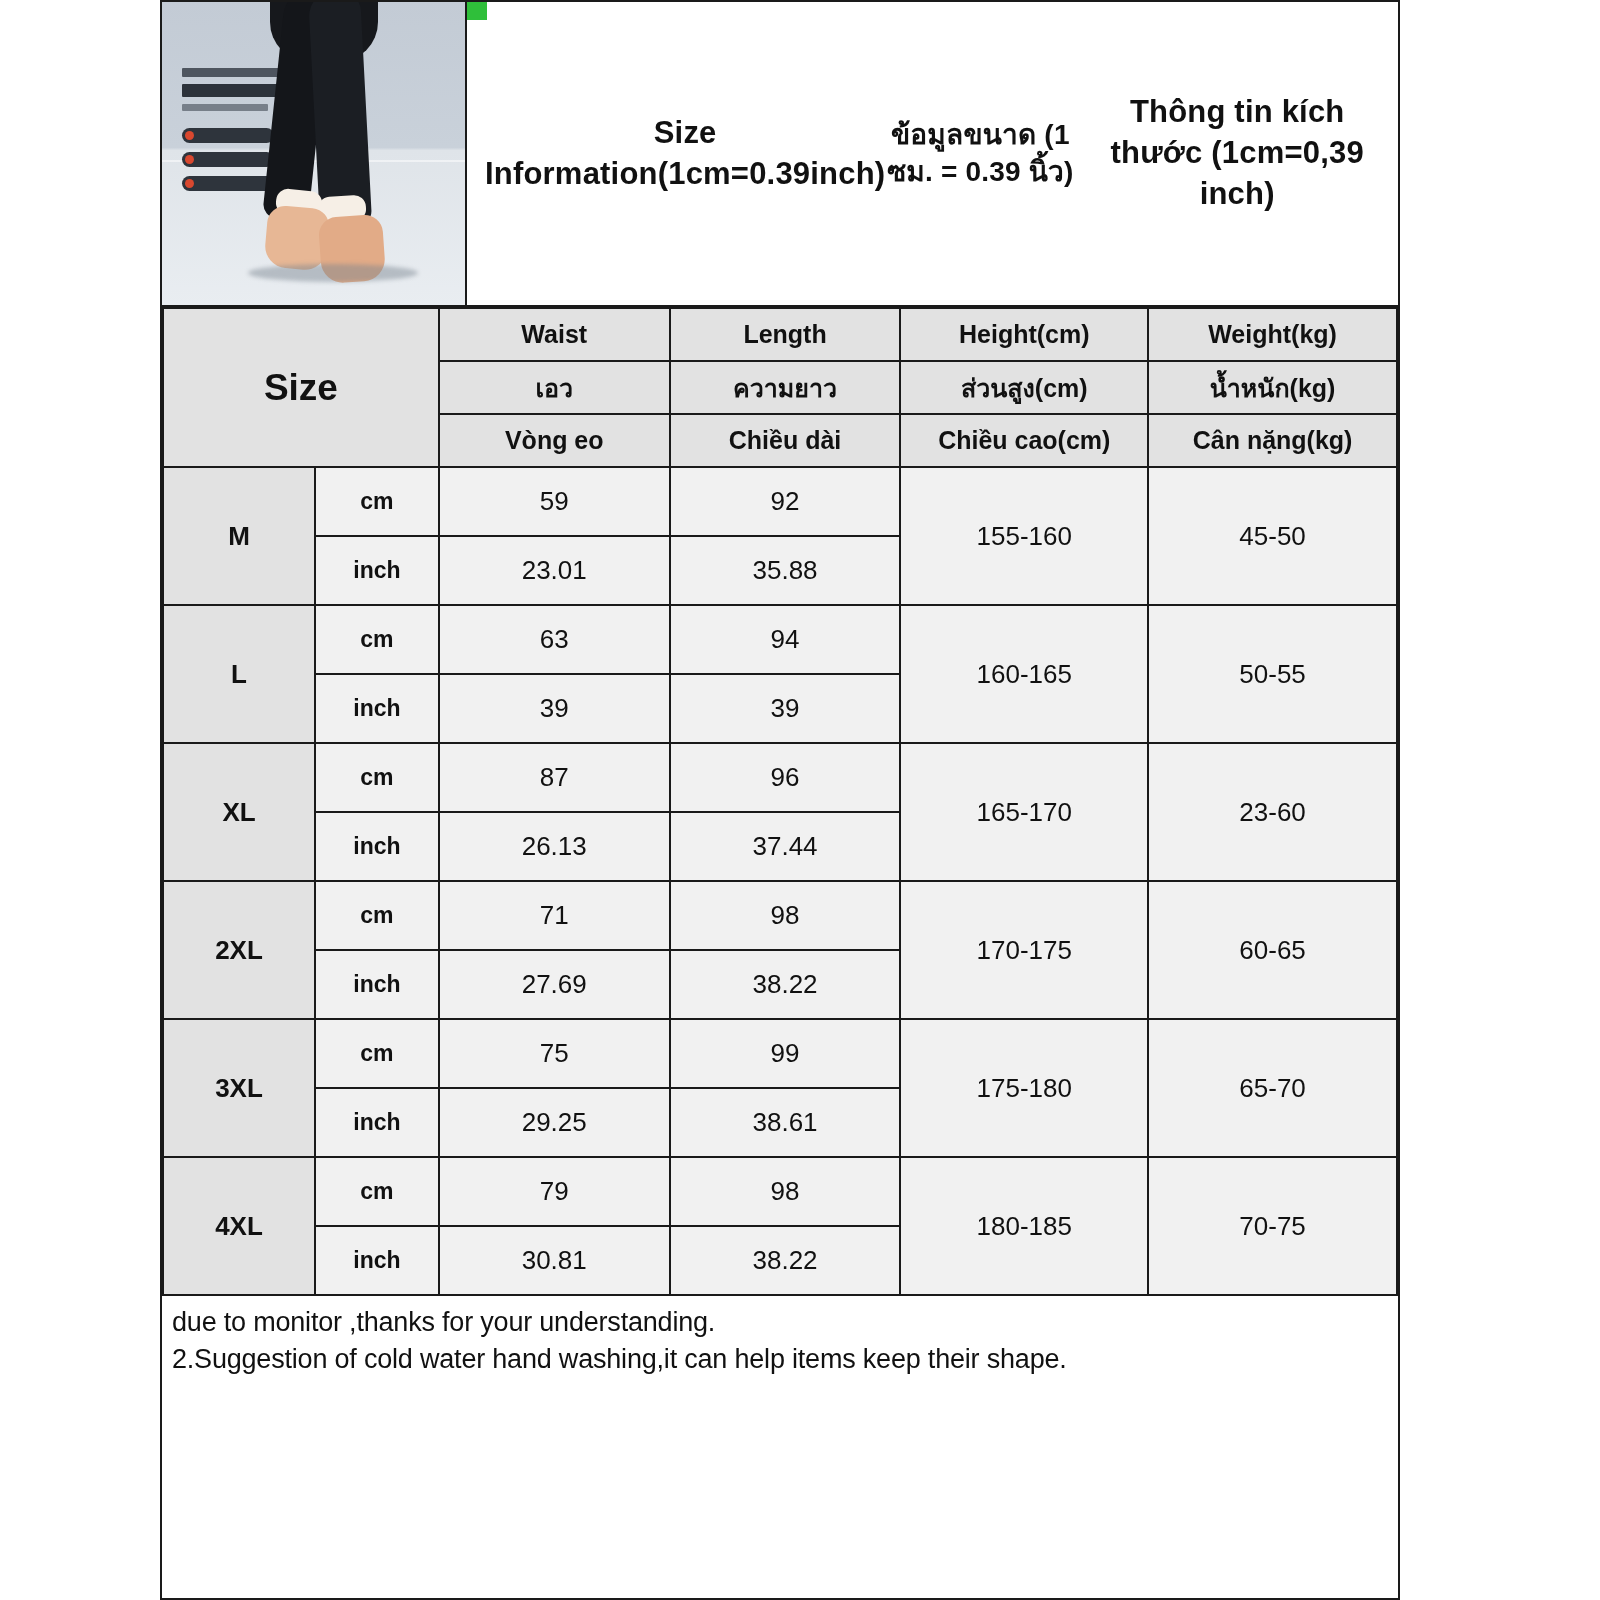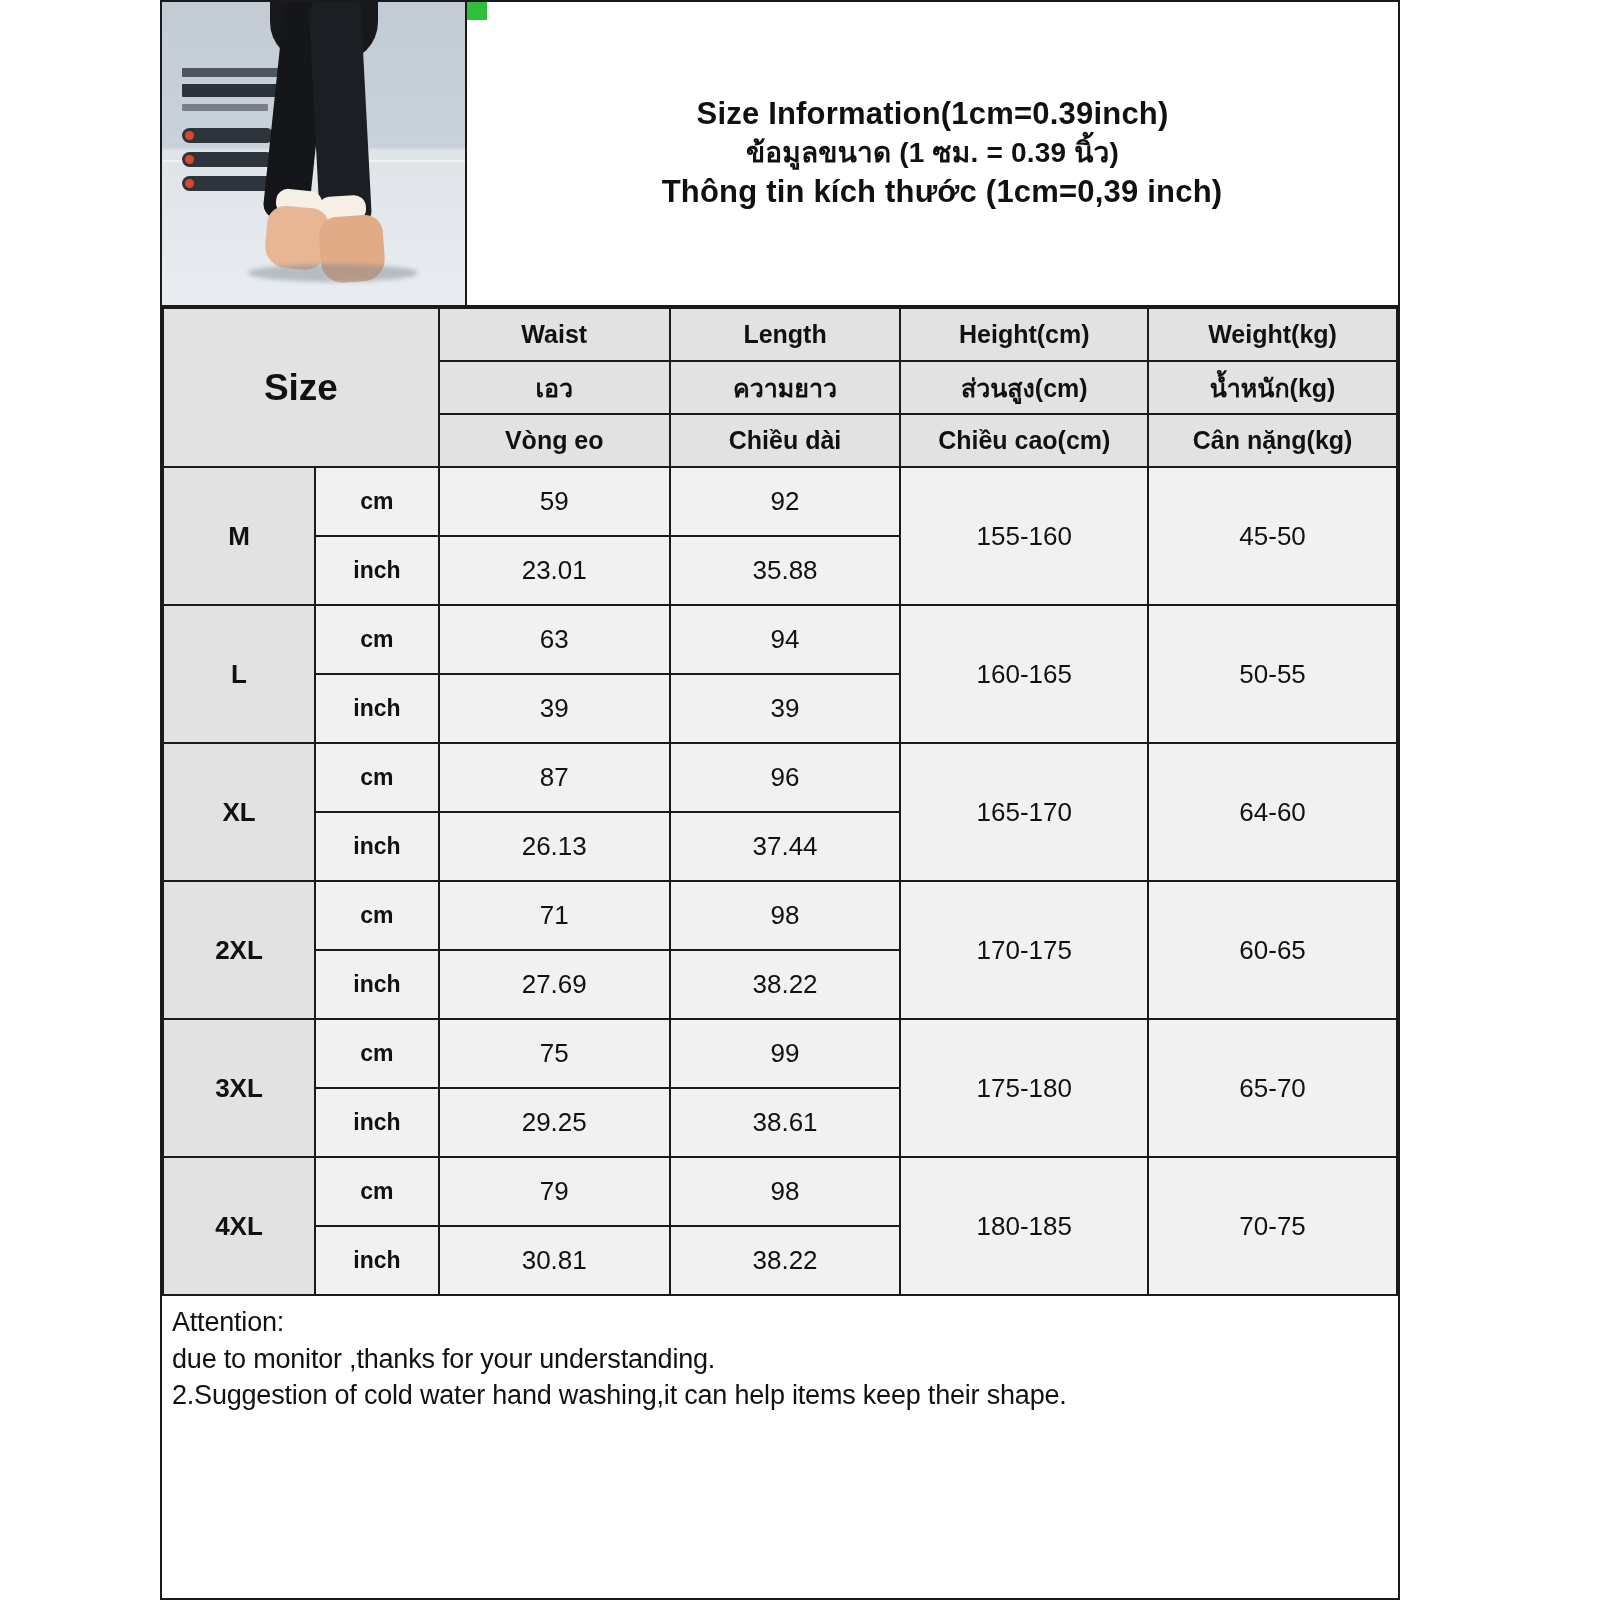--- a/index.html
+++ b/index.html
@@ -156,21 +156,20 @@
     background: #d9482f;
     border-radius: 50%;
   }
   .photo .p1 { top: 126px; }
   .photo .p2 { top: 150px; }
   .photo .p3 { top: 174px; }
 
   .title-cell {
     flex: 1;
     display: flex;
-    flex-direction: column;
     align-items: center;
     justify-content: center;
     text-align: center;
     padding: 0 18px;
     box-sizing: border-box;
     position: relative;
   }
   .title-cell .line {
     font-weight: bold;
     color: #111;
@@ -343,21 +342,21 @@
           <td class="valcell">39</td>
           <td class="valcell">39</td>
         </tr>
 
         <tr>
           <td class="sizecell" rowspan="2">XL</td>
           <td class="unitcell">cm</td>
           <td class="valcell">87</td>
           <td class="valcell">96</td>
           <td class="spancell" rowspan="2">165-170</td>
-          <td class="spancell" rowspan="2">64-60</td>
+          <td class="spancell" rowspan="2">23-60</td>
         </tr>
         <tr>
           <td class="unitcell">inch</td>
           <td class="valcell">26.13</td>
           <td class="valcell">37.44</td>
         </tr>
 
         <tr>
           <td class="sizecell" rowspan="2">2XL</td>
           <td class="unitcell">cm</td>
@@ -396,19 +395,18 @@
         </tr>
         <tr>
           <td class="unitcell">inch</td>
           <td class="valcell">30.81</td>
           <td class="valcell">38.22</td>
         </tr>
       </tbody>
     </table>
 
     <div class="attention">
-      <p>Attention:</p>
       <p>due to monitor ,thanks for your understanding.</p>
       <p>2.Suggestion of cold water hand washing,it can help items keep their shape.</p>
     </div>
 
   </div>
 </div>
 
 </body></html>

